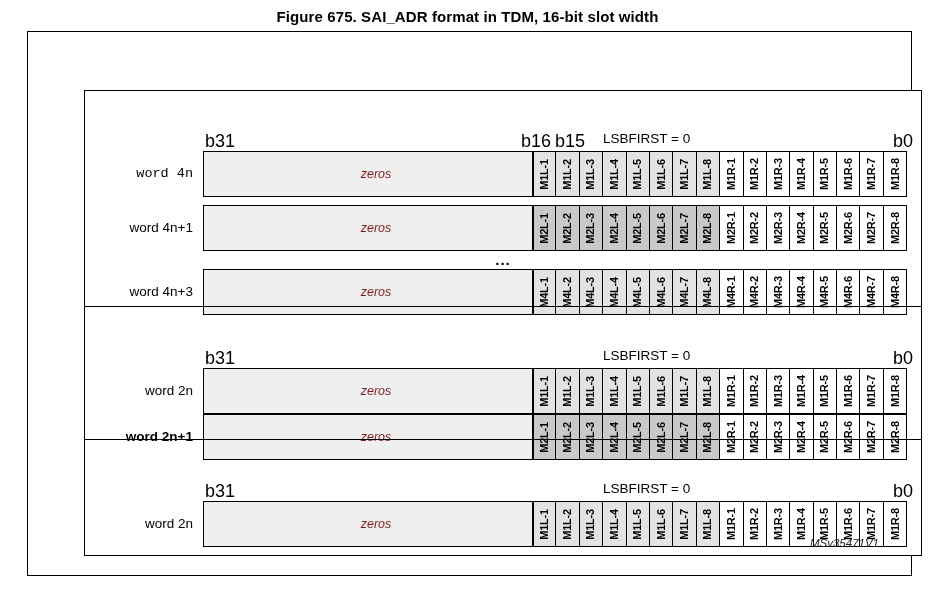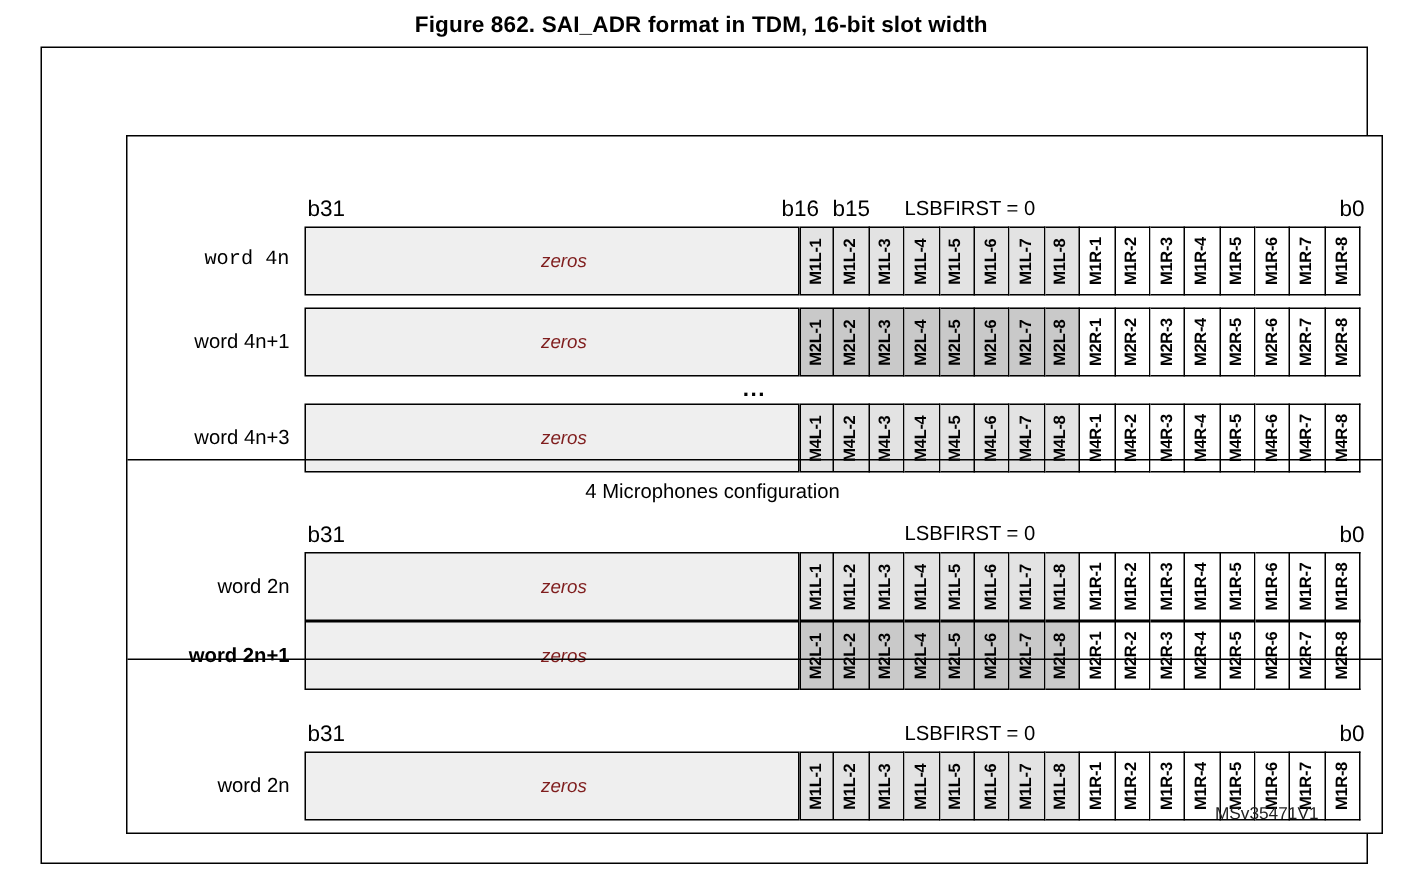--- a/index.html
+++ b/index.html
@@ -18,21 +18,21 @@
   }
   #inner-box{
     position:absolute;left:56px;top:58px;width:838px;height:466px;
     border:1.2px solid #000;box-sizing:border-box;background:#fff;
   }
   .section{position:absolute;left:0;width:836px;box-sizing:border-box;}
   .sec-divider{position:absolute;left:0;width:836px;height:0;border-top:1.2px solid #000;}
   .sec-title{
     position:absolute;width:460px;text-align:center;font-size:13.5px;
   }
-  .bitmark{position:absolute;font-size:15px;}
+  .bitmark{position:absolute;font-size:18px;}
   .lsbfirst{position:absolute;font-size:13.5px;white-space:nowrap;}
   .wordlabel{
     position:absolute;text-align:right;font-size:13.5px;white-space:nowrap;
   }
   .rowwrap{position:absolute;height:46px;}
   .zeros-box{
     position:absolute;left:0;top:0;width:330px;height:46px;
     background:#efefef;border:1.1px solid #000;box-sizing:border-box;
     display:flex;align-items:center;justify-content:center;
   }
@@ -50,27 +50,27 @@
   .cell span{
     font-size:11px;font-weight:bold;letter-spacing:-.2px;
     writing-mode:vertical-rl;transform:rotate(180deg);
     white-space:nowrap;line-height:1;
   }
   .ellipsis{
     position:absolute;text-align:center;font-size:15px;font-weight:bold;
     letter-spacing:1px;width:40px;
   }
   #watermark{
-    position:absolute;right:32px;bottom:26px;font-size:11.5px;color:#222;
+    position:absolute;right:32px;bottom:26px;font-size:11.5px;color:#222;font-style:italic;
   }
 </style>
 </head>
 <body>
 
-<div id="fig-title">Figure 862. SAI_ADR format in TDM, 16-bit slot width</div>
+<div id="fig-title">Figure 675. SAI_ADR format in TDM, 16-bit slot width</div>
 
 <div id="outer-frame">
   <div id="inner-box">
     <div id="diagram-root">
         <div class="section" style="top: 0px; height: 215px;">
           <div class="bitmark" style="left: 120px; top: 40px;">b31</div>
           <div class="bitmark" style="left: 436px; top: 40px;">b16</div>
           <div class="bitmark" style="left: 470px; top: 40px;">b15</div>
           <div class="bitmark" style="left: 808px; top: 40px;">b0</div>
           <div class="lsbfirst" style="left: 518px; top: 40px;">LSBFIRST = 0</div>
@@ -239,21 +239,20 @@
               </div>
               <div class="cell">
                 <span>M4R-8</span>
               </div>
             </div>
           </div>
           <div class="ellipsis" style="left: 398px; top: 160px;">...</div>
         </div>
         <div class="section" style="top: 215px; height: 133px;">
           <div class="sec-divider" style="top: 0px;"></div>
-          <div class="sec-title" style="top: 14px; left: 160px;">4 Microphones configuration</div>
           <div class="bitmark" style="left: 120px; top: 42px;">b31</div>
           <div class="bitmark" style="left: 808px; top: 42px;">b0</div>
           <div class="lsbfirst" style="left: 518px; top: 42px;">LSBFIRST = 0</div>
           <div class="wordlabel" style="left: 0px; width: 108px; top: 77px;">word 2n</div>
           <div class="rowwrap" style="left: 118px; top: 62px; width: 705px;">
             <div class="zeros-box">
               <span>zeros</span>
             </div>
             <div class="cells">
               <div class="cell sh-light">

